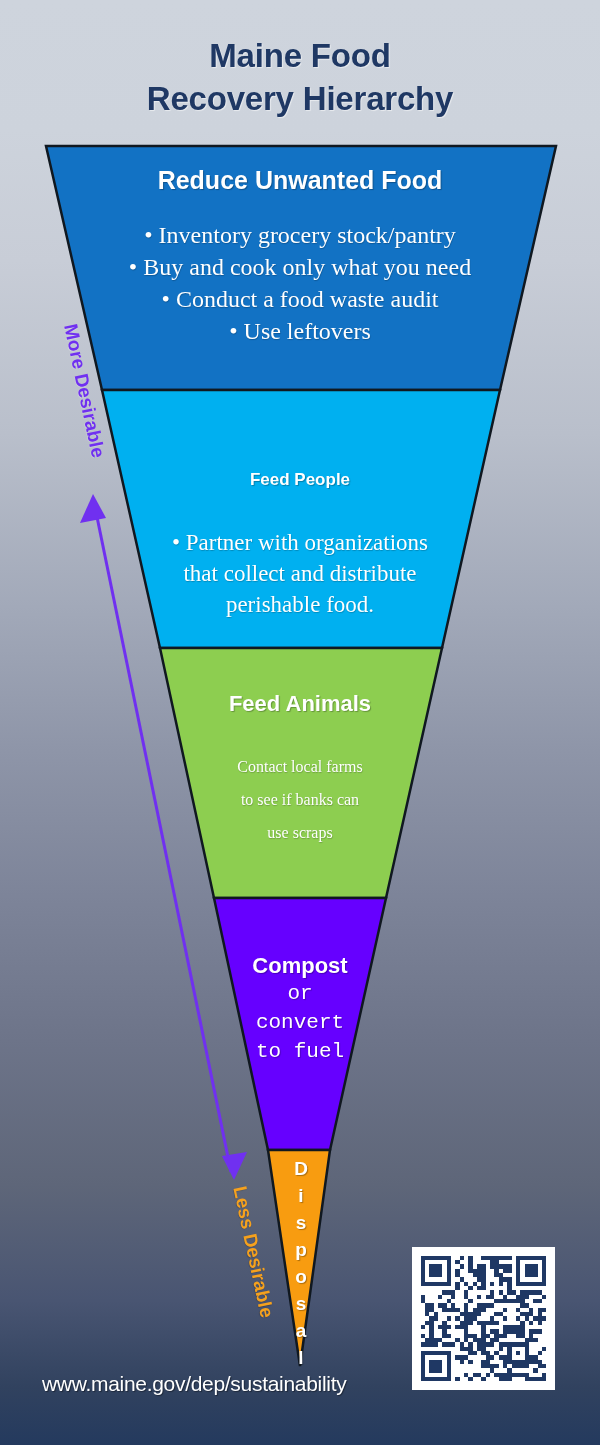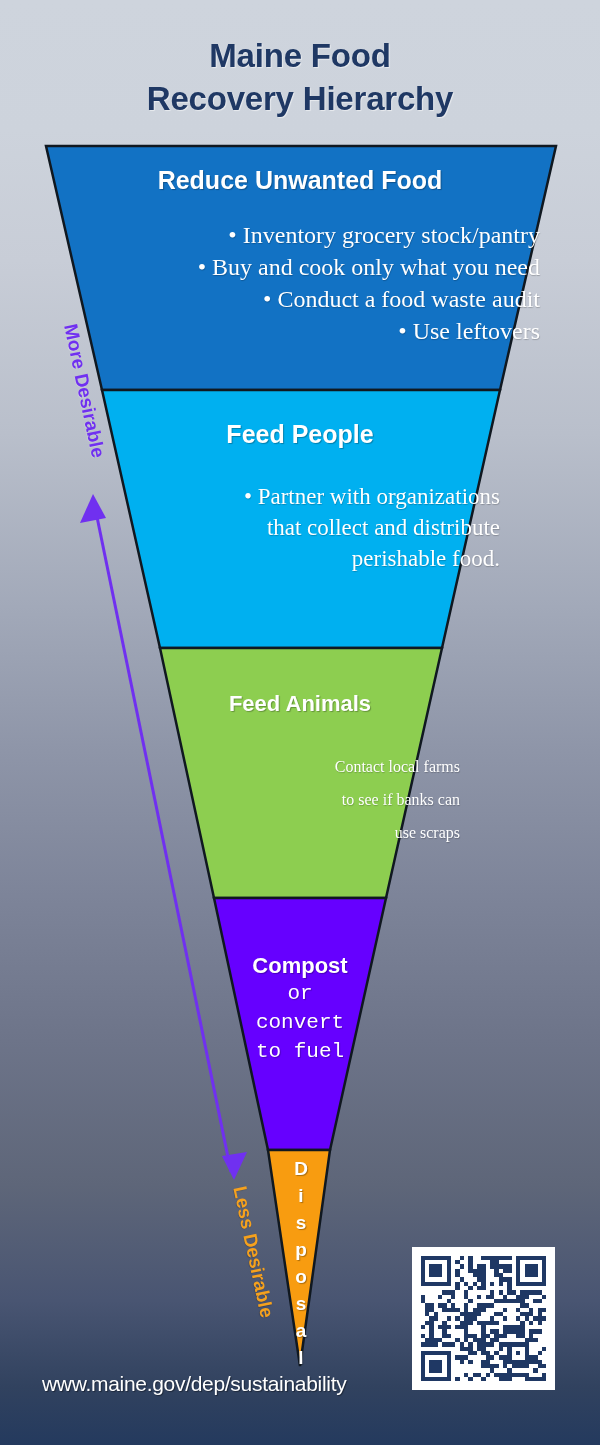--- a/index.html
+++ b/index.html
@@ -64,32 +64,31 @@
   .band-head {
     font-family: "Liberation Sans", sans-serif;
     font-weight: bold;
     display: block;
     text-shadow: 1px 1px 1px rgba(0,0,0,0.28);
   }
   .band-body {
     font-family: "Liberation Serif", serif;
     display: block;
     text-shadow: 0.5px 0.5px 1px rgba(0,0,0,0.22);
-    text-align: right;
   }
   .band-body div { white-space: nowrap; }
 
   
   #band1 { left: 60px; top: 165px; width: 480px; }
   #band1 .band-head { font-size: 25px; line-height: 30px; }
   #band1 .band-body { font-size: 24px; line-height: 32px; margin-top: 24px; }
 
   
   #band2 { left: 100px; top: 420px; width: 400px; }
-  #band2 .band-head { font-size: 25px; line-height: 28px; }
+  #band2 .band-head { font-size: 17px; line-height: 28px; margin-top: 46px; }
   #band2 .band-body { font-size: 23px; line-height: 31px; margin-top: 33px; }
 
   
   #band3 { left: 140px; top: 690px; width: 320px; }
   #band3 .band-head { font-size: 22px; line-height: 27px; }
   #band3 .band-body { font-size: 16px; line-height: 33px; margin-top: 33px; }
 
   
   #band4 { left: 200px; top: 952px; width: 200px; }
   #band4 .band-head { font-size: 22px; line-height: 27px; }

